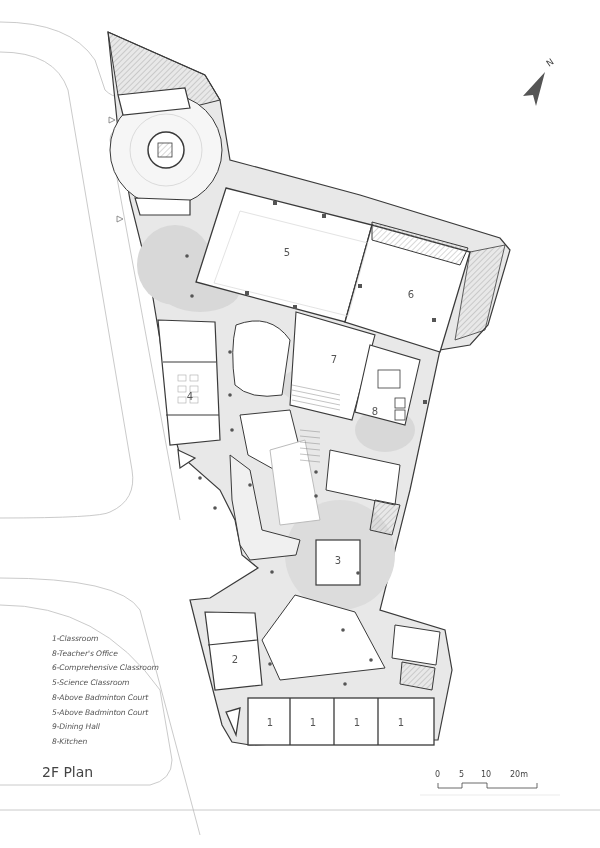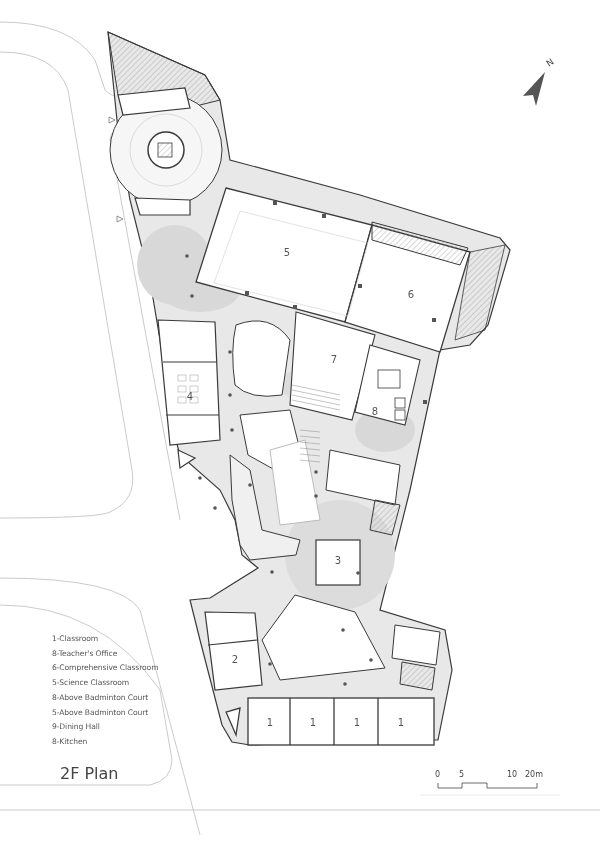--- a/index.html
+++ b/index.html
@@ -1,20 +1,20 @@
 <!DOCTYPE html>
 <html><head>
 <meta charset="utf-8">
 <style>
   html,body{margin:0;padding:0;background:#ffffff;}
   body{width:600px;height:848px;position:relative;overflow:hidden;font-family:"DejaVu Sans","Liberation Sans",sans-serif;}
   #plan{position:absolute;left:0;top:0;width:600px;height:848px;}
   .legend{position:absolute;left:52px;top:632px;font-size:7.6px;color:#555;line-height:14.7px;letter-spacing:-0.1px;}
-  .legend div{white-space:nowrap;}
-  .title{position:absolute;left:60px;top:764px;font-size:16px;color:#444;}
+  .legend div{white-space:nowrap;font-style:italic;}
+  .title{position:absolute;left:42px;top:764px;font-size:14px;color:#444;}
   .scale-labels span{position:absolute;font-size:8px;color:#444;top:770px;}
   .room-label{font-family:"DejaVu Sans",sans-serif;font-size:10px;fill:#555;text-anchor:middle;}
 </style>
 </head>
 <body>
 
 <svg id="plan" viewBox="0 0 600 848" xmlns="http://www.w3.org/2000/svg">
   <defs>
     <pattern id="hatch" width="4" height="4" patternUnits="userSpaceOnUse" patternTransform="rotate(45)">
       <line x1="0" y1="0" x2="0" y2="4" stroke="#9a9a9a" stroke-width="0.8"></line>
@@ -181,22 +181,22 @@
 
   <g fill="none" stroke="#444" stroke-width="0.8">
     <path d="M438,783 L438,788 L462,788 L462,783 L487,783 L487,788 L537,788 L537,783"></path>
   </g>
   <line x1="420" y1="795" x2="560" y2="795" stroke="#ddd" stroke-width="0.6"></line>
 </svg>
 
 <div class="scale-labels">
   <span style="left:435px">0</span>
   <span style="left:459px">5</span>
-  <span style="left:507px">10</span>
-  <span style="left:525px">20m</span>
+  <span style="left:481px">10</span>
+  <span style="left:510px">20m</span>
 </div>
 
 <div class="legend">
   <div>1-Classroom</div>
   <div>8-Teacher's Office</div>
   <div>6-Comprehensive Classroom</div>
   <div>5-Science Classroom</div>
   <div>8-Above Badminton Court</div>
   <div>5-Above Badminton Court</div>
   <div>9-Dining Hall</div>

